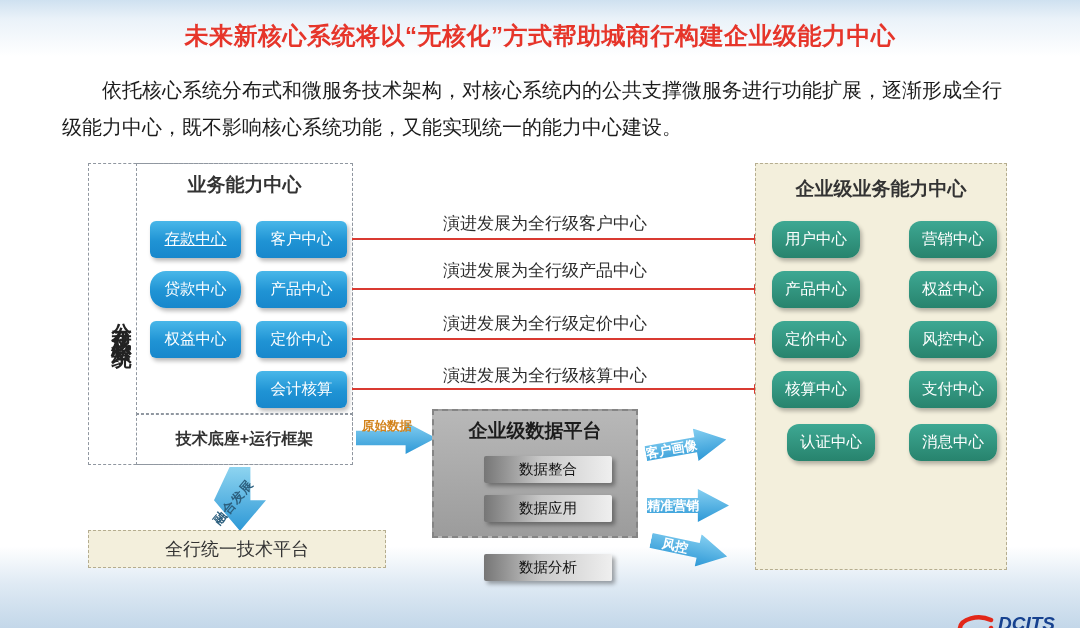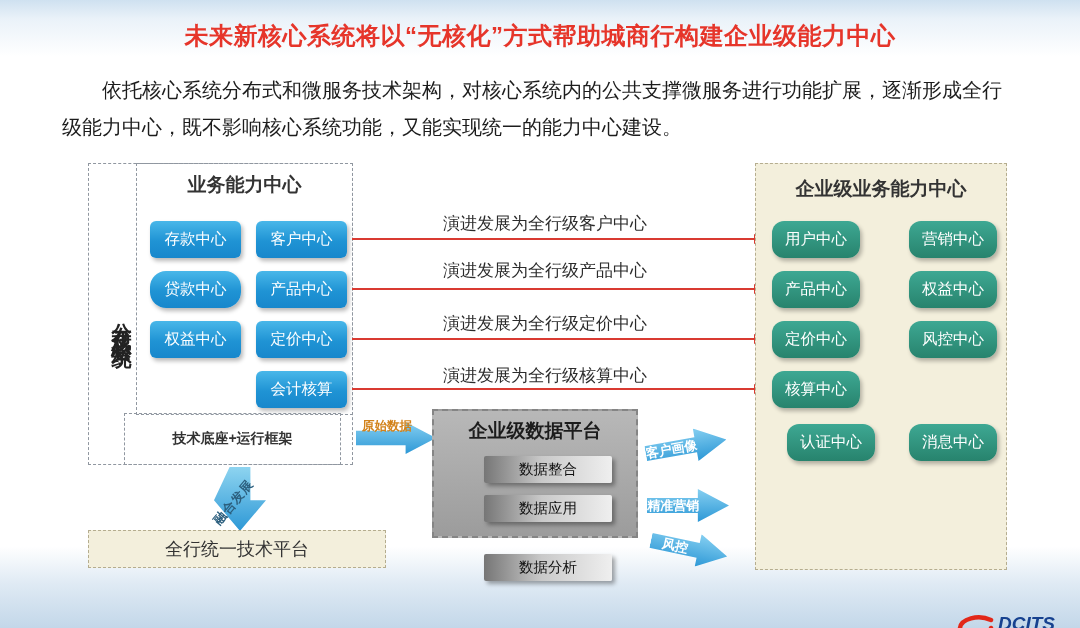--- a/index.html
+++ b/index.html
@@ -77,29 +77,29 @@
   <h1 class="title">未来新核心系统将以“无核化”方式帮助城商行构建企业级能力中心</h1>
   <p class="intro">依托核心系统分布式和微服务技术架构，对核心系统内的公共支撑微服务进行功能扩展，逐渐形成全行级能力中心，既不影响核心系统功能，又能实现统一的能力中心建设。</p>
 
   <div class="dashed" style="left:88px;top:163px;width:265px;height:302px;"></div>
   <div class="v-label">分布式核心系统</div>
 
   <div class="dashed" style="left:136px;top:163px;width:217px;height:252px;">
     <div class="box-title" style="top:8px;font-size:19px;">业务能力中心</div>
   </div>
 
-  <div class="chip blue" style="left:150px;top:221px;">存款中心</div>
+  <div class="chip blue" style="left:150px;top:221px;text-decoration:underline;">存款中心</div>
   <div class="chip blue" style="left:150px;top:271px;border-radius:16px;">贷款中心</div>
   <div class="chip blue" style="left:150px;top:321px;">权益中心</div>
   <div class="chip blue" style="left:256px;top:221px;">客户中心</div>
   <div class="chip blue" style="left:256px;top:271px;">产品中心</div>
   <div class="chip blue" style="left:256px;top:321px;">定价中心</div>
   <div class="chip blue" style="left:256px;top:371px;">会计核算</div>
 
-  <div class="dashed" style="left:124px;top:413px;width:217px;height:52px;display:flex;align-items:center;justify-content:center;font-size:14px;font-weight:600;color:#333;">技术底座+运行框架</div>
+  <div class="dashed" style="left:136px;top:413px;width:217px;height:52px;display:flex;align-items:center;justify-content:center;font-size:16px;font-weight:600;color:#333;">技术底座+运行框架</div>
 
   <div class="darrow"></div>
   <div class="merge-label">融合发展</div>
 
   <div class="dashed beige" style="left:88px;top:530px;width:298px;height:38px;display:flex;align-items:center;justify-content:center;font-size:18px;font-weight:400;color:#333;">全行统一技术平台</div>
 
   <div class="evo-label" style="top:212px;">演进发展为全行级客户中心</div>
   <div class="evo-line" style="top:238px;"></div>
   <div class="evo-label" style="top:259px;">演进发展为全行级产品中心</div>
   <div class="evo-line" style="top:288px;"></div>
@@ -135,20 +135,21 @@
   </div>
 
   <div class="chip green" style="left:772px;top:221px;">用户中心</div>
   <div class="chip green" style="left:772px;top:271px;">产品中心</div>
   <div class="chip green" style="left:772px;top:321px;">定价中心</div>
   <div class="chip green" style="left:772px;top:371px;">核算中心</div>
   <div class="chip green" style="left:772px;top:424px;margin-left:15px;">认证中心</div>
   <div class="chip green" style="left:909px;top:221px;">营销中心</div>
   <div class="chip green" style="left:909px;top:271px;">权益中心</div>
   <div class="chip green" style="left:909px;top:321px;">风控中心</div>
+  <div class="chip green" style="left:909px;top:371px;">支付中心</div>
   <div class="chip green" style="left:909px;top:424px;">消息中心</div>
 
   <div class="logo">
     <span>
       <svg width="38" height="28" viewBox="0 0 38 28">
         <path d="M35 5 C22 -1 5 4 4 13 C3 21 16 26 27 22 C31 20 34 17 35 13" fill="none" stroke="#e22718" stroke-width="4.5" stroke-linecap="round"></path>
       </svg>
     </span>
     <span class="logo-text">
       <span class="logo-brand">DCITS</span>

